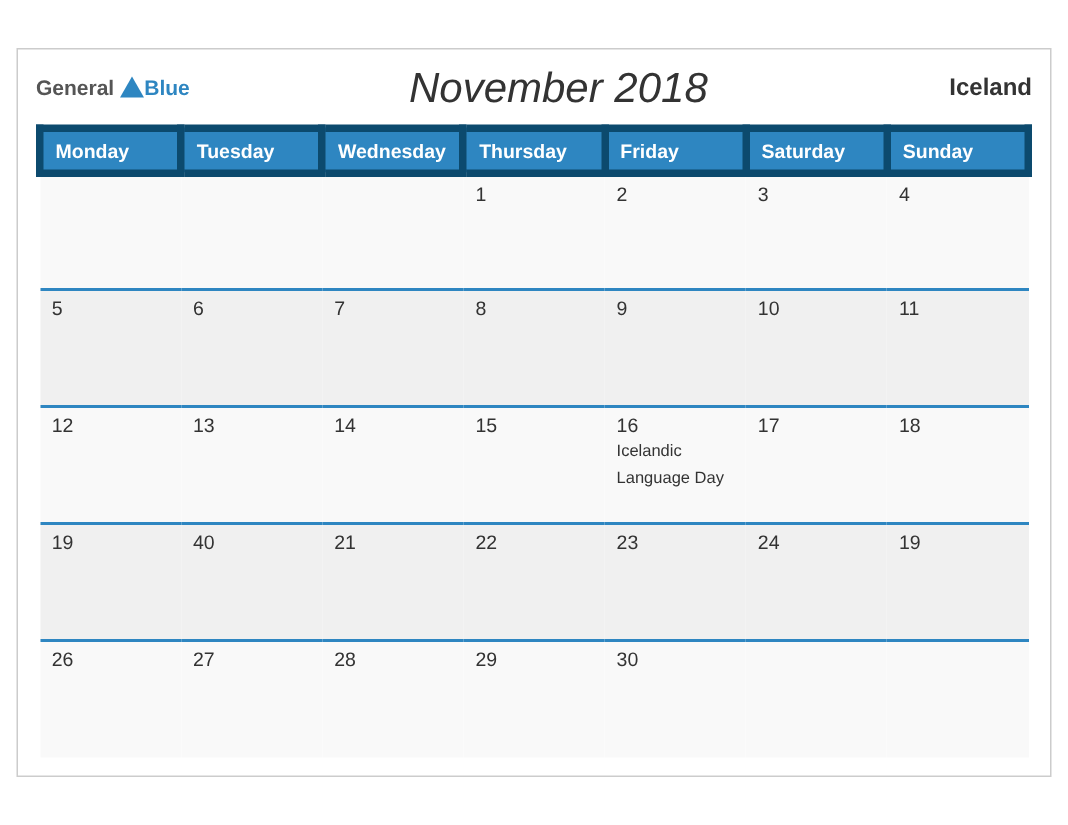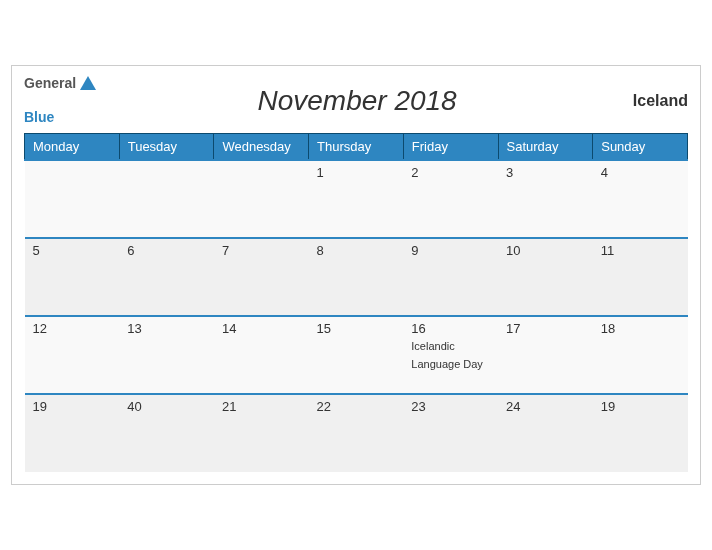--- a/index.html
+++ b/index.html
@@ -19,25 +19,24 @@
       padding: 10px 12px 12px;
     }
     .header {
       display: flex;
       align-items: center;
       justify-content: space-between;
       margin-bottom: 8px;
     }
     .logo {
       display: flex;
-      flex-direction: column;
+      flex-direction: row;
       align-items: flex-start;
       font-size: 13px;
       line-height: 1.1;
-      gap: 18px;
     }
     .logo-general {
       color: #555;
       font-size: 14px;
       font-weight: bold;
     }
     .logo-blue {
       color: #2e86c1;
       font-size: 14px;
       font-weight: bold;
@@ -73,24 +72,24 @@
       font-weight: bold;
     }
     .calendar-grid {
       width: 100%;
       border-collapse: collapse;
     }
     .calendar-grid th {
       background: #2e86c1;
       color: #fff;
       font-size: 13px;
-      font-weight: normal;
+      font-weight: bold;
       text-align: left;
       padding: 5px 8px;
-      border: 1px solid #0c4a6e;
+      border: 5px solid #0c4a6e;
     }
     .calendar-grid td {
       border: none;
       border-top: 2px solid #2e86c1;
       vertical-align: top;
       padding: 4px 8px;
       width: calc(100% / 7);
       height: 78px;
       background: #f9f9f9;
     }
@@ -215,15 +214,34 @@
           <td>
             <span class="day-number">23</span>
           </td>
           <td>
             <span class="day-number">24</span>
           </td>
           <td>
             <span class="day-number">19</span>
           </td>
         </tr>
+        <tr>
+          <td>
+            <span class="day-number">26</span>
+          </td>
+          <td>
+            <span class="day-number">27</span>
+          </td>
+          <td>
+            <span class="day-number">28</span>
+          </td>
+          <td>
+            <span class="day-number">29</span>
+          </td>
+          <td>
+            <span class="day-number">30</span>
+          </td>
+          <td></td>
+          <td></td>
+        </tr>
       </tbody>
   </table>
 </div>
 
 </body></html>

